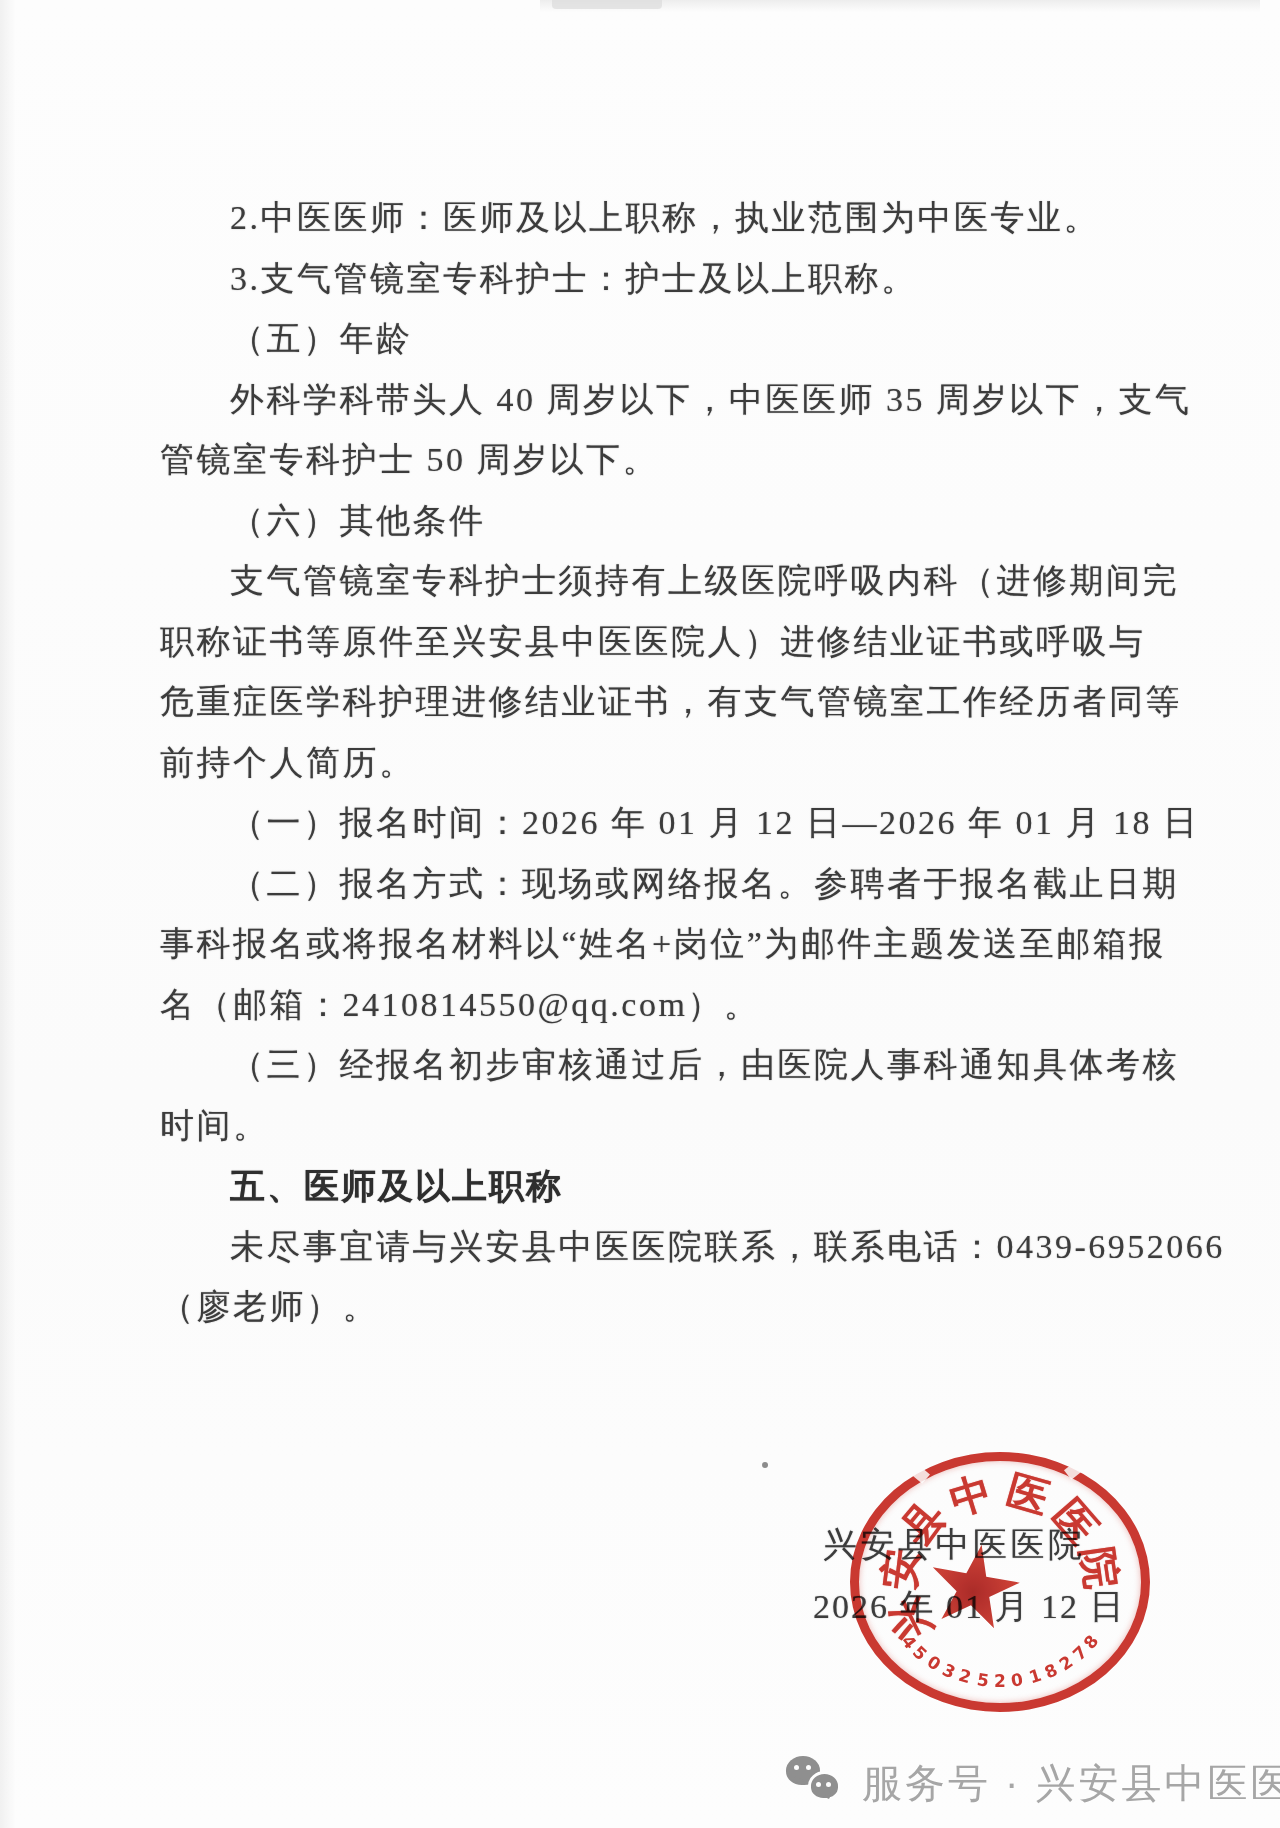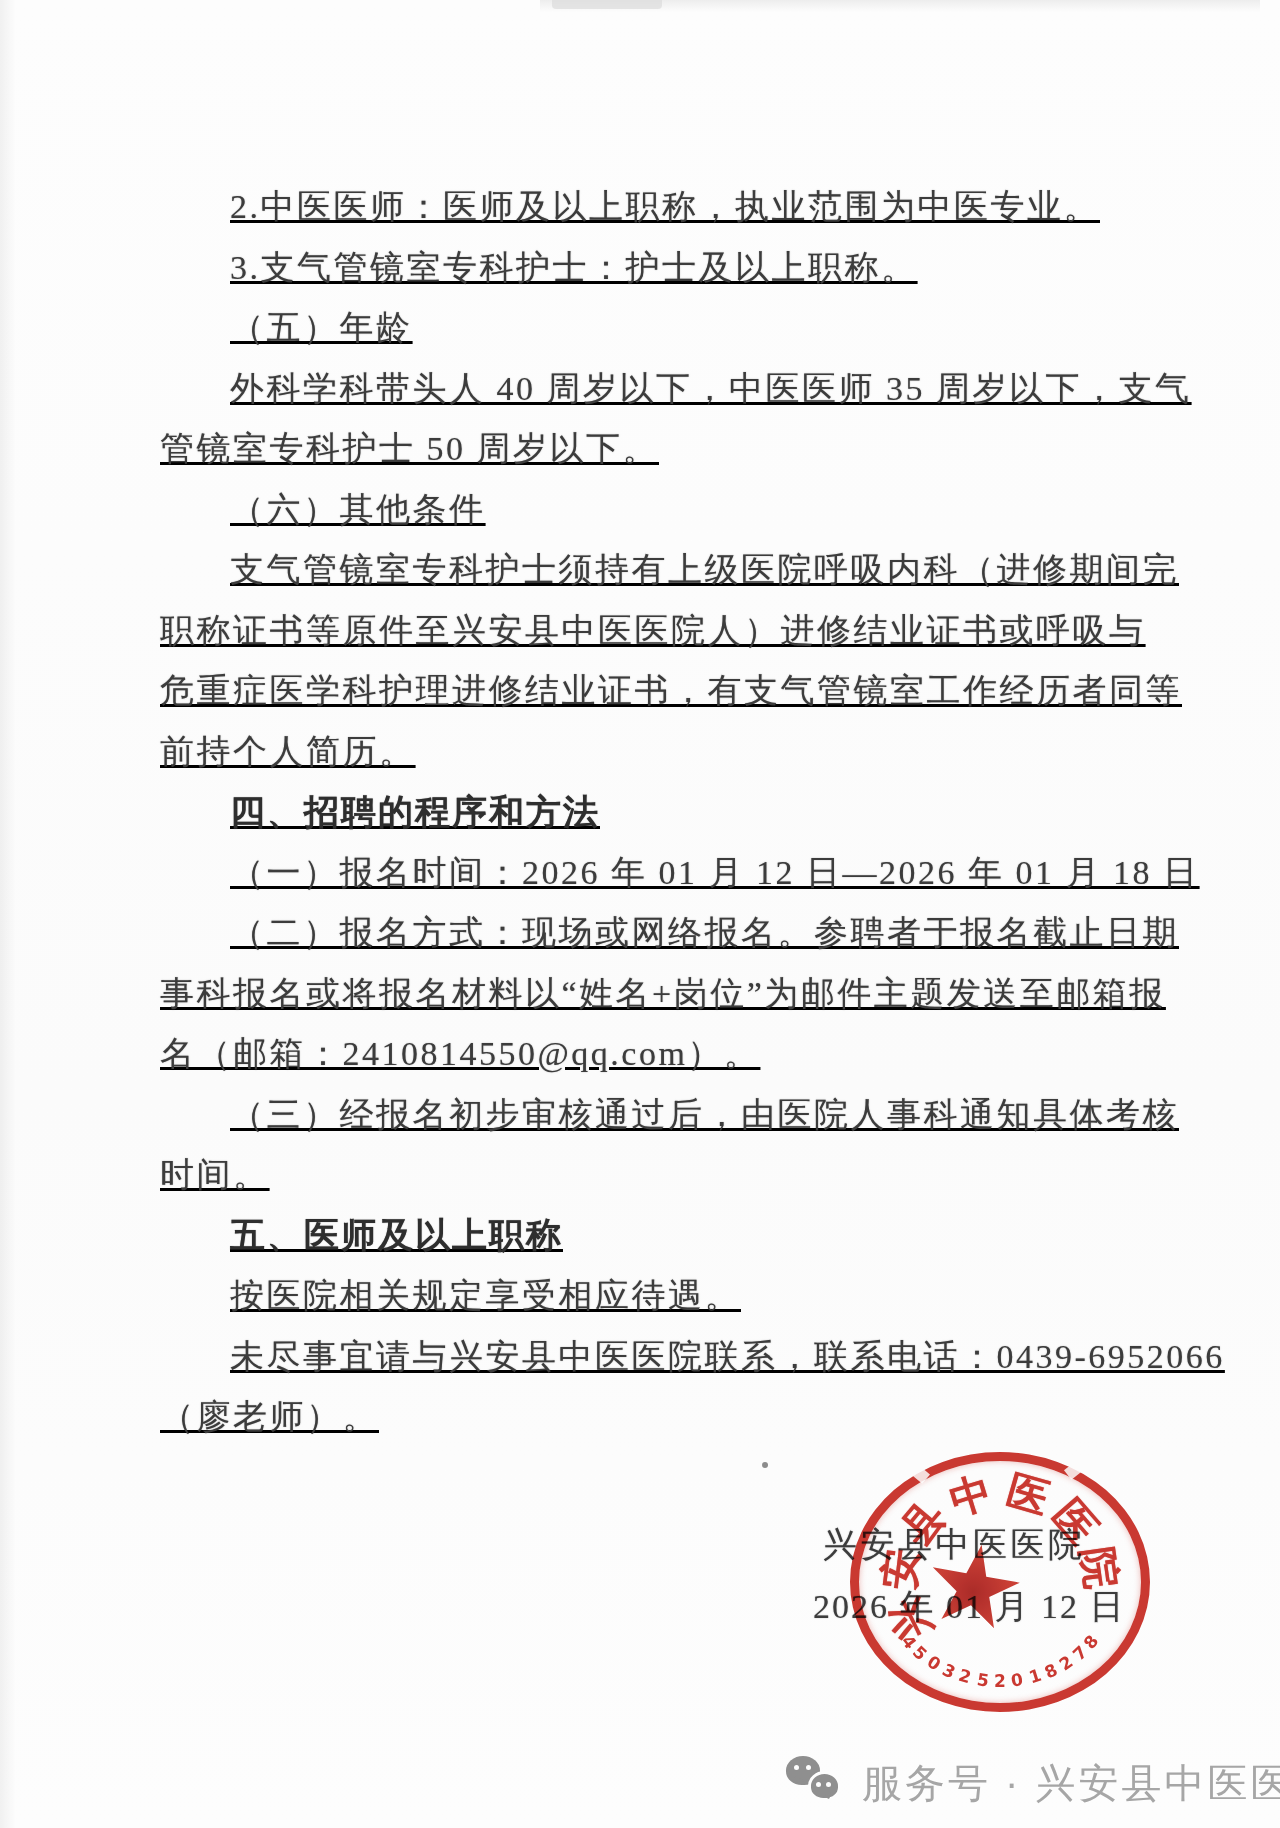--- a/index.html
+++ b/index.html
@@ -9,21 +9,21 @@
     font-family:"Liberation Serif","DejaVu Serif",serif;
   }
   .left-shade{position:absolute;left:0;top:0;width:16px;height:100%;
     background:linear-gradient(90deg,rgba(0,0,0,0.05),rgba(0,0,0,0));}
   .top-smudge{position:absolute;left:540px;top:0;width:720px;height:12px;
     background:linear-gradient(180deg,#e9e9e9,rgba(255,255,255,0));opacity:.8;}
   .top-smudge2{position:absolute;left:552px;top:0;width:110px;height:9px;
     background:#dcdcdc;opacity:.7;border-radius:0 0 4px 4px;}
 
   
-  .doc{position:absolute;left:160px;top:177px;width:1010px;text-decoration:underline;}
+  .doc{position:absolute;left:160px;top:188px;width:1010px;}
   .line{
     height:60.5px;display:flex;align-items:center;white-space:nowrap;
     color:#3c3c3c;font-size:34px;letter-spacing:2.5px;
     text-shadow:0 0 1.2px rgba(70,70,70,0.55);
   }
   .line.indent{padding-left:70px;}
   .line.bold{
     font-weight:700;color:#2e2e2e;font-size:35px;letter-spacing:2px;
     font-family:"Liberation Sans","DejaVu Sans",sans-serif;
     text-shadow:0 0 1px rgba(40,40,40,0.6);
@@ -93,29 +93,27 @@
     <div class="line indent">2.中医医师：医师及以上职称，执业范围为中医专业。</div>
     <div class="line indent">3.支气管镜室专科护士：护士及以上职称。</div>
     <div class="line indent">（五）年龄</div>
     <div class="line indent">外科学科带头人 40 周岁以下，中医医师 35 周岁以下，支气</div>
     <div class="line">管镜室专科护士 50 周岁以下。</div>
     <div class="line indent">（六）其他条件</div>
     <div class="line indent">支气管镜室专科护士须持有上级医院呼吸内科（进修期间完</div>
     <div class="line">职称证书等原件至兴安县中医医院人）进修结业证书或呼吸与</div>
     <div class="line">危重症医学科护理进修结业证书，有支气管镜室工作经历者同等</div>
     <div class="line">前持个人简历。</div>
-    <div class="line indent bold">四、招聘的程序和方法</div>
     <div class="line indent">（一）报名时间：2026 年 01 月 12 日—2026 年 01 月 18 日</div>
     <div class="line indent">（二）报名方式：现场或网络报名。参聘者于报名截止日期</div>
     <div class="line">事科报名或将报名材料以“姓名+岗位”为邮件主题发送至邮箱报</div>
     <div class="line">名（邮箱：2410814550@qq.com）。</div>
     <div class="line indent">（三）经报名初步审核通过后，由医院人事科通知具体考核</div>
     <div class="line">时间。</div>
     <div class="line indent bold">五、医师及以上职称</div>
-    <div class="line indent">按医院相关规定享受相应待遇。</div>
     <div class="line indent">未尽事宜请与兴安县中医医院联系，联系电话：0439-6952066</div>
     <div class="line">（廖老师）。</div>
   </div>
 
   <div class="sig-org">兴安县中医医院</div>
   <div class="sig-date">2026 年 01 月 12 日</div>
 
   <div class="seal" style="--seal-red: #c92e26;">
     <div class="seal-ring"></div>
     <div class="seal-star"></div>

